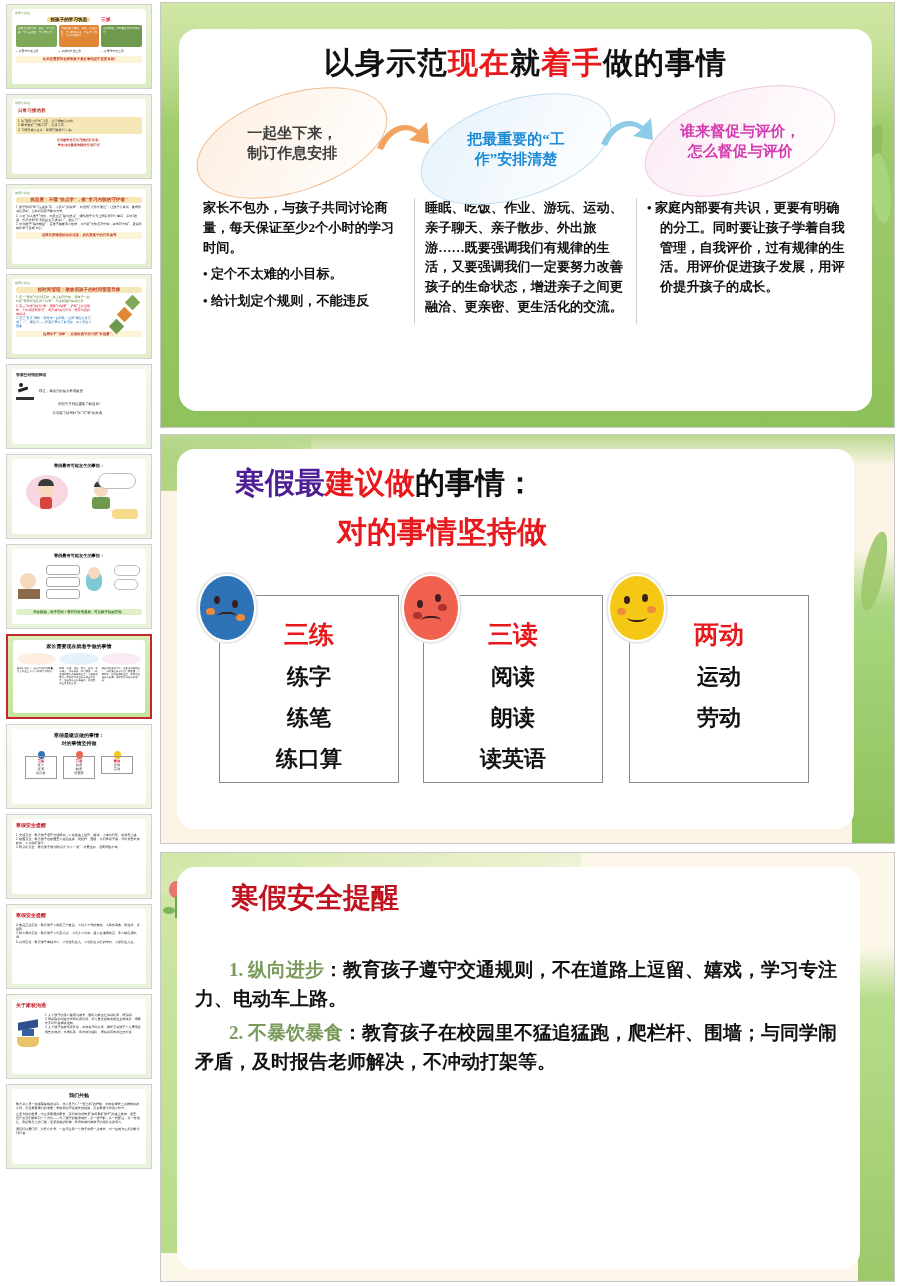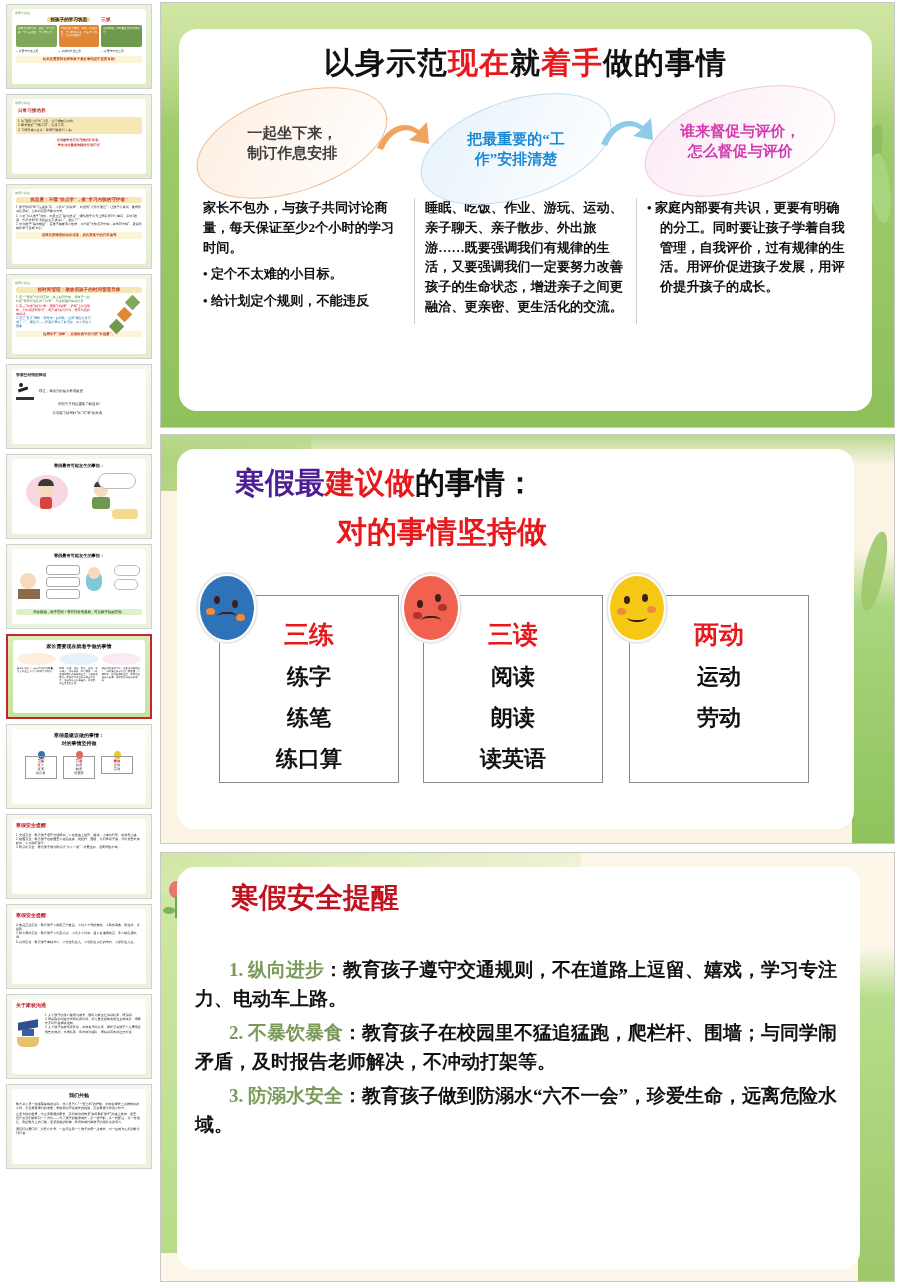--- a/index.html
+++ b/index.html
@@ -556,22 +556,18 @@
         <div class="s3-title">寒假安全提醒</div>
         <div class="s3-body">
           <p>
             <span class="lbl">1.</span>
             <span class="lbl">纵向进步</span><span>：教育孩子遵守交通规则，不在道路上逗留、嬉戏，学习专注力、电动车上路。</span>
           </p>
           <p>
             <span class="lbl">2.</span>
             <span class="lbl">不暴饮暴食</span><span>：教育孩子在校园里不猛追猛跑，爬栏杆、围墙；与同学闹矛盾，及时报告老师解决，不冲动打架等。</span>
           </p>
-          <p>
-            <span class="lbl">3.</span>
-            <span class="lbl">防溺水安全</span><span>：教育孩子做到防溺水“六不一会”，珍爱生命，远离危险水域。</span>
-          </p>
         </div>
       </div>
     </div>
 
   </div>
 </div>
 
 </body></html>

